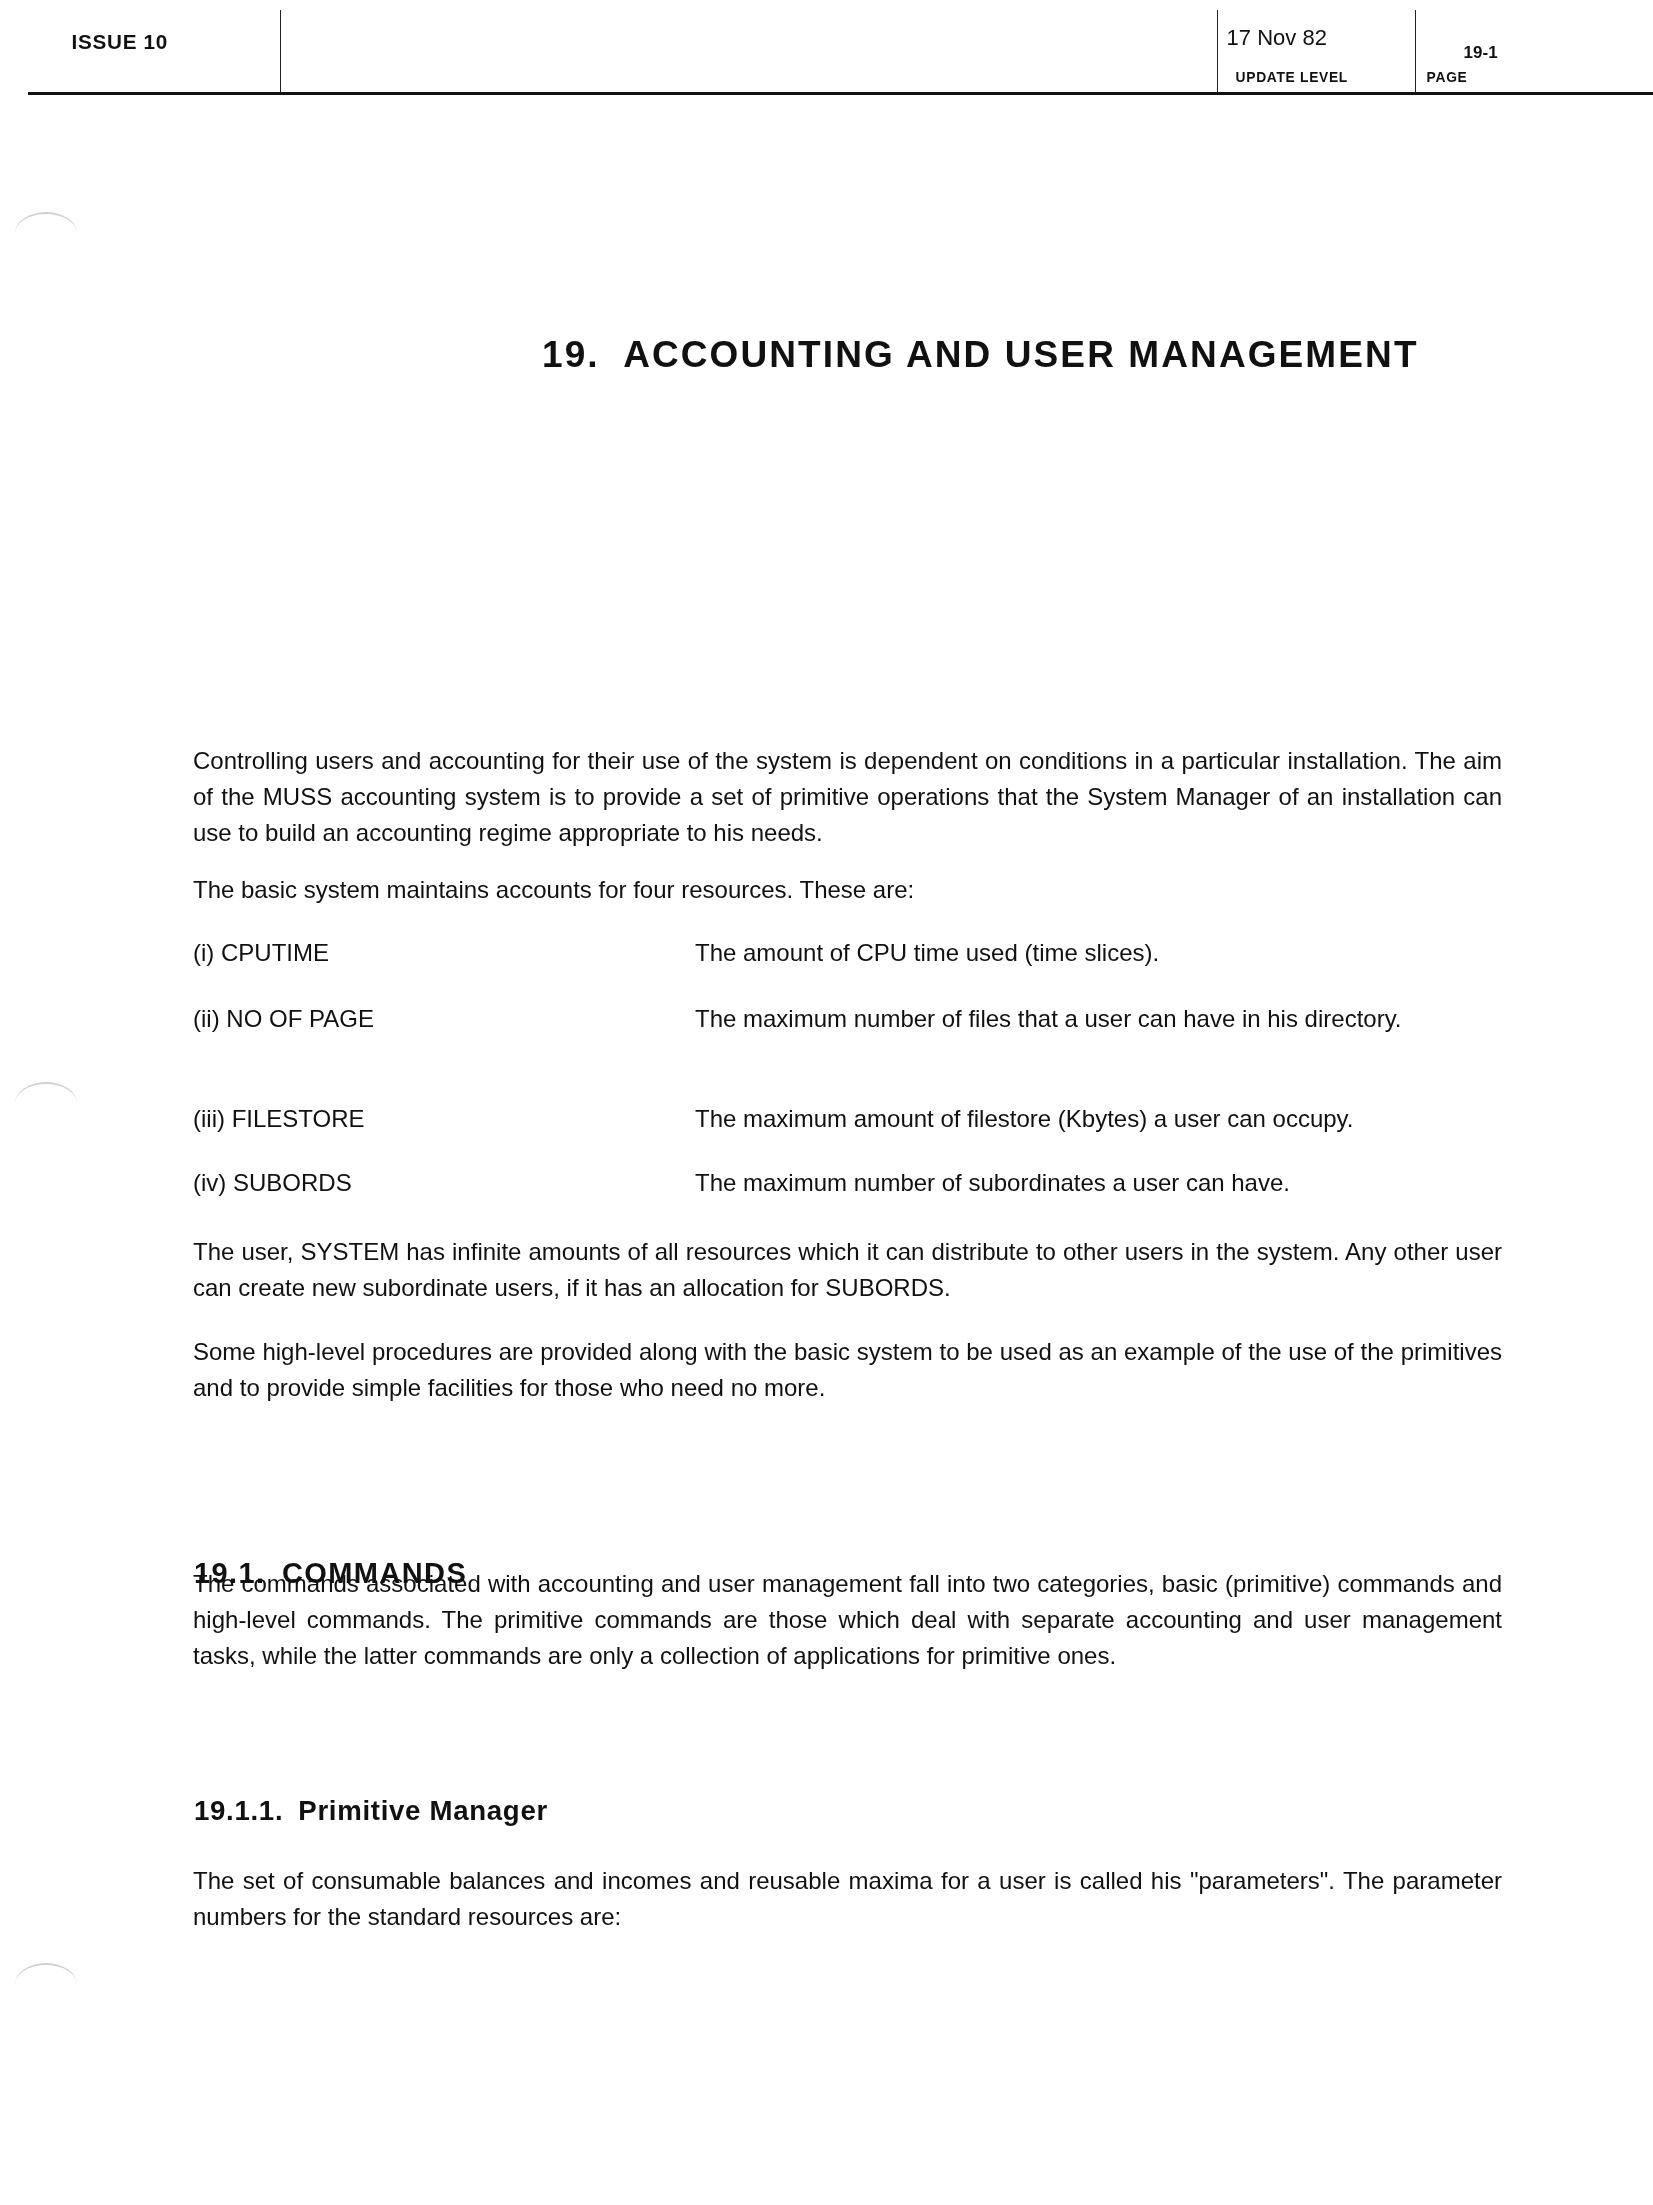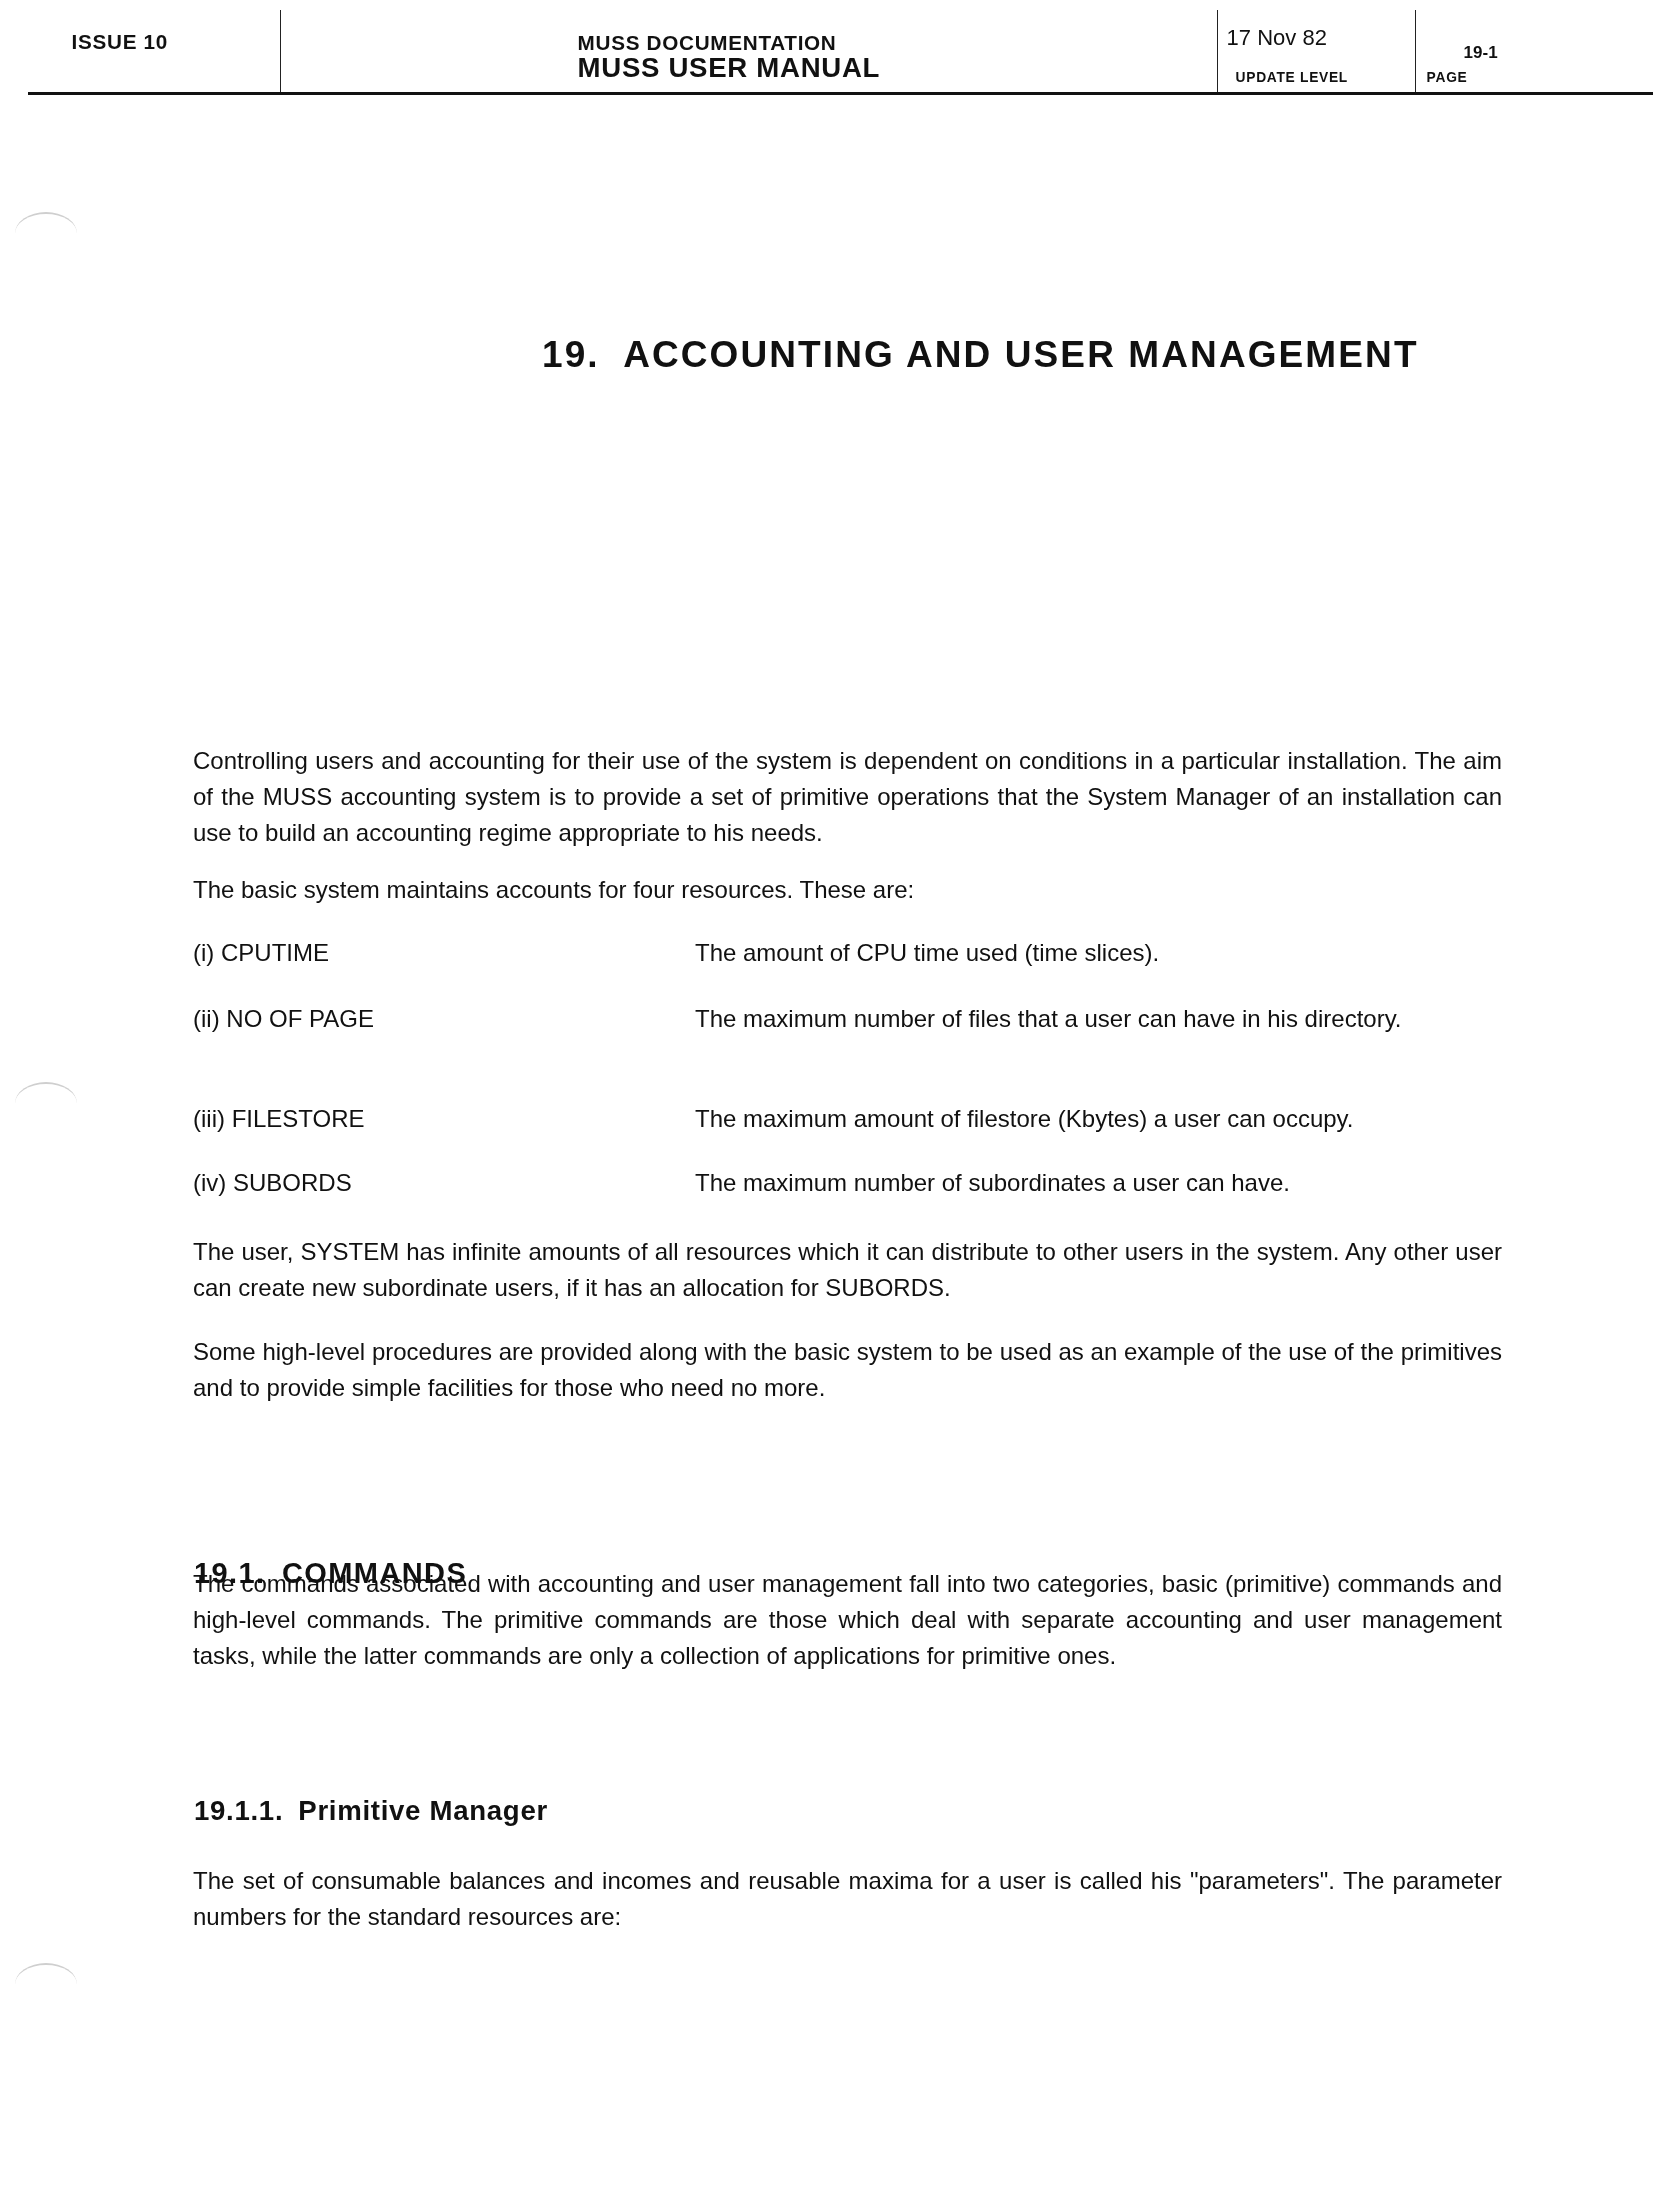--- a/index.html
+++ b/index.html
@@ -33,24 +33,20 @@
   .h2 .num { margin-right: 16.5px; }
   .h3 { position: absolute; left: 194px; font-size: 27.6px; font-weight: bold; letter-spacing: 0.7px; white-space: nowrap; }
   .h3 .num { margin-right: 15px; }
 </style>
 </head>
 <body>
 
 <div class="header">
   <span class="issue">ISSUE 10</span>
   <div class="vline" style="left:252px;"></div>
-  <div class="doc-title">
-    <span class="l1">MUSS DOCUMENTATION</span>
-    <span class="l2">MUSS USER MANUAL</span>
-  </div>
   <div class="vline" style="left:1189px;"></div>
   <span class="date">17 Nov 82</span>
   <span class="upd">UPDATE LEVEL</span>
   <div class="vline" style="left:1387px;"></div>
   <span class="pagenum">19-1</span>
   <span class="pagelbl">PAGE</span>
   <div class="rule"></div>
 </div>
 
 <div class="punch" style="left:15px; top:212px;"></div>

